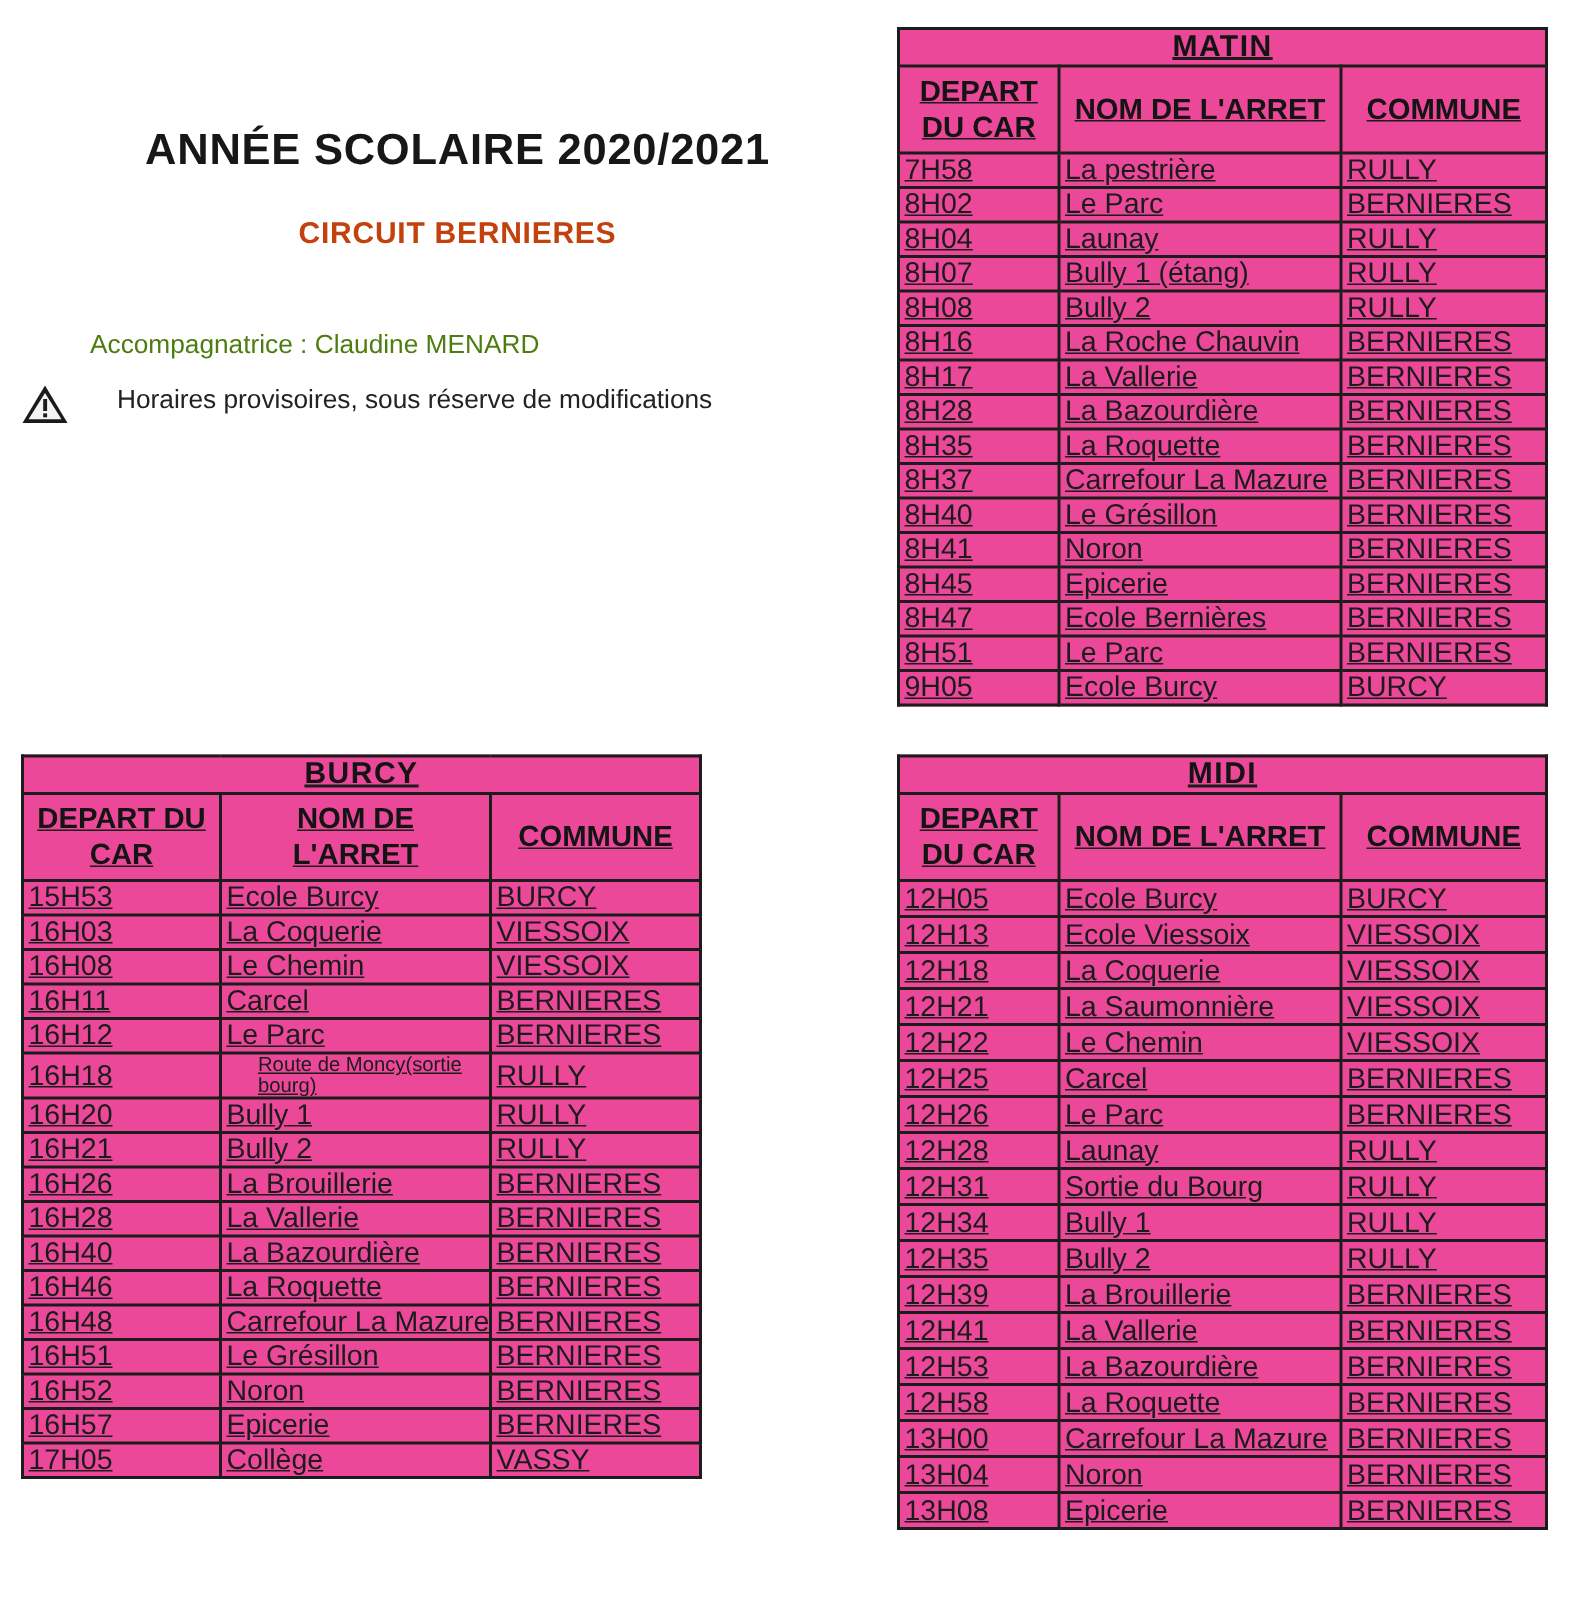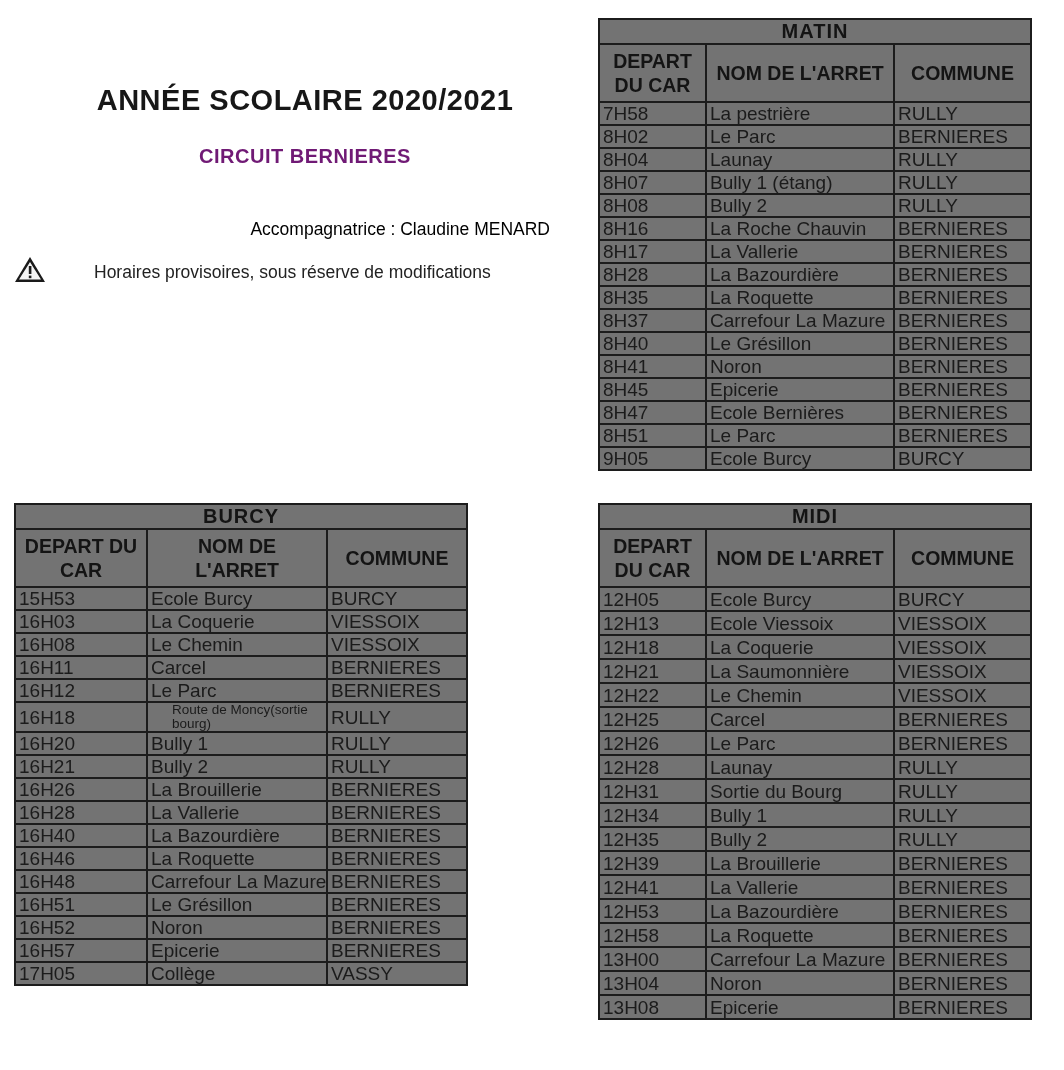--- a/index.html
+++ b/index.html
@@ -13,39 +13,40 @@
   }
   
   .doc-title {
     position: absolute; left: 60px; top: 60px; width: 490px;
     text-align: center; font-size: 29px; font-weight: bold;
     letter-spacing: 0.5px; color: #171717; margin-top: 24px;
   }
   .doc-subtitle {
     position: absolute; left: 60px; top: 145px; width: 490px;
     text-align: center; font-size: 20px; font-weight: bold;
-    letter-spacing: 0.5px; color: #701a75;
+    letter-spacing: 0.5px; color: #c2410c;
   }
   .doc-escort {
     position: absolute; left: 60px; top: 219px; width: 490px;
-    text-align: right; font-size: 17.5px; color: #000000;
+    text-align: left; font-size: 17.5px; color: #4d7c0f;
   }
   .warning-line {
     position: absolute; left: 14px; top: 256px; width: 580px;
-    display: flex; align-items: center; gap: 48px;
+    display: flex; align-items: flex-start; gap: 32px;
   }
   .warning-line .tri { flex: 0 0 auto; }
   .warning-text { font-size: 17.5px; color: #222; }
 
   
   table {
     position: absolute;
     border-collapse: collapse;
     table-layout: fixed;
-    background: #737373;
+    background: #ec4899;
+    text-decoration: underline;
   }
   th, td {
     border: 2px solid #1c1c1c;
     overflow: hidden;
   }
   th.table-title {
     font-size: 20px; font-weight: bold; text-align: center;
     letter-spacing: 1px; height: 25px; line-height: 21px; color: #141414;
   }
   th.col-head {

